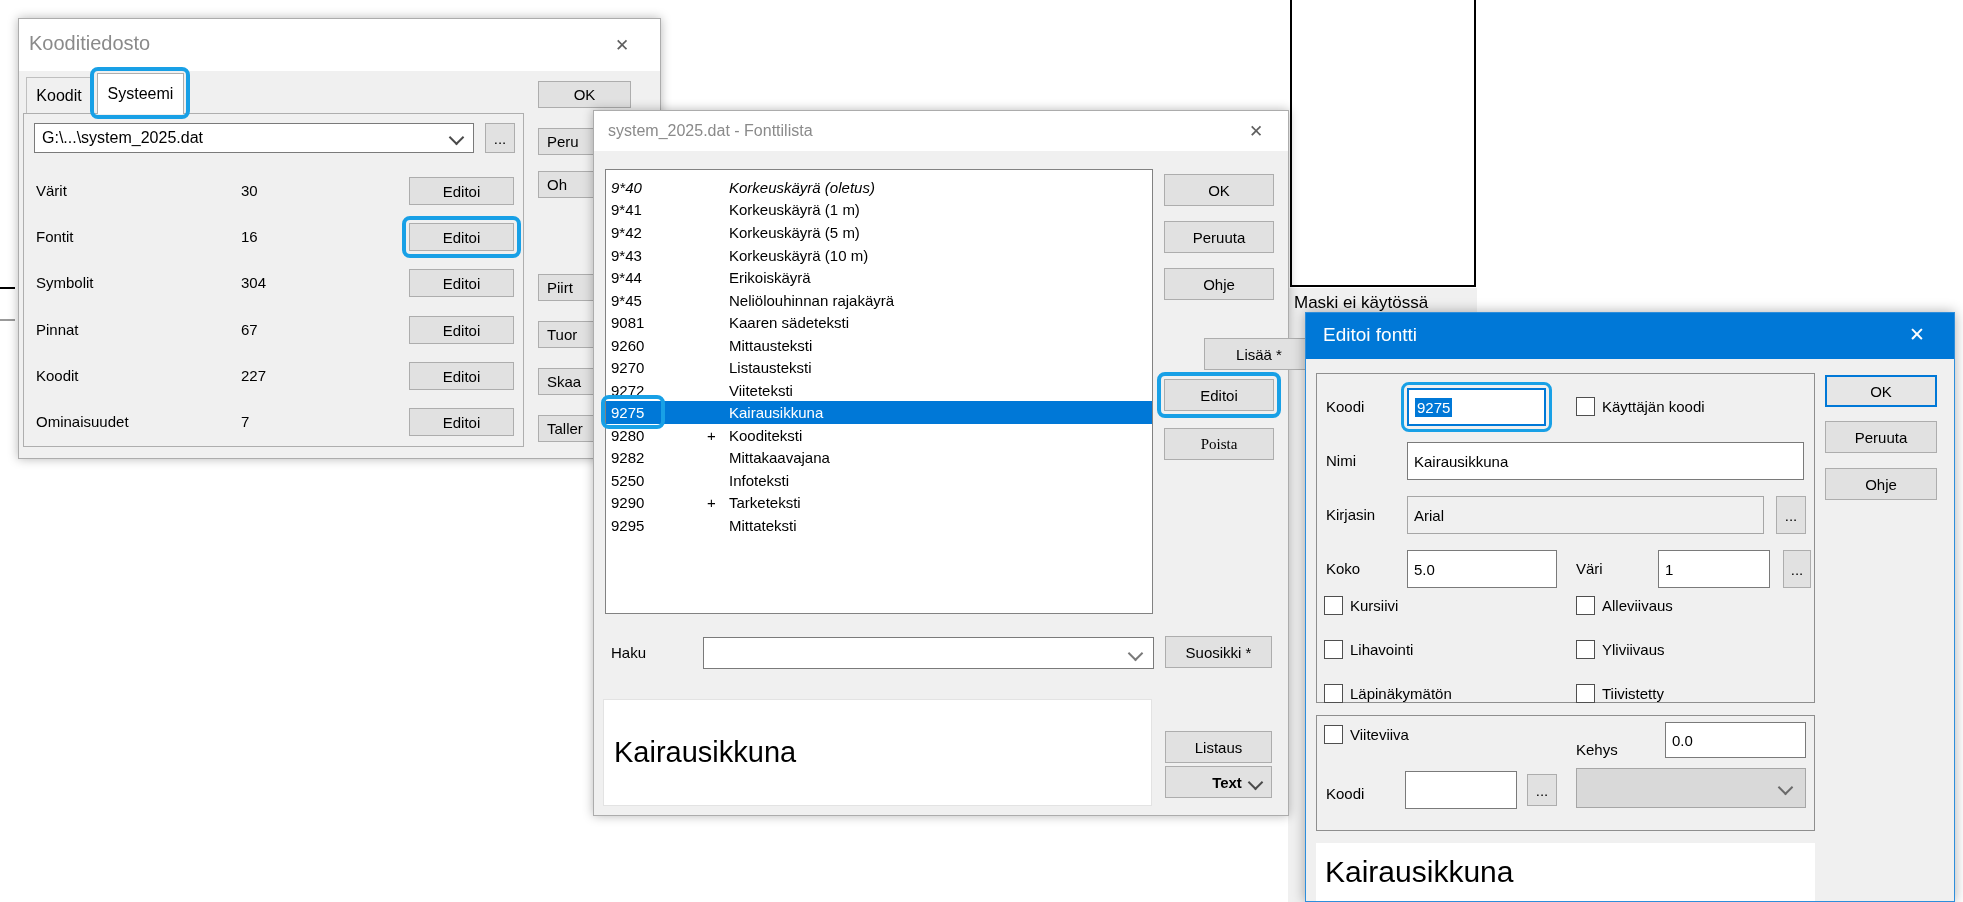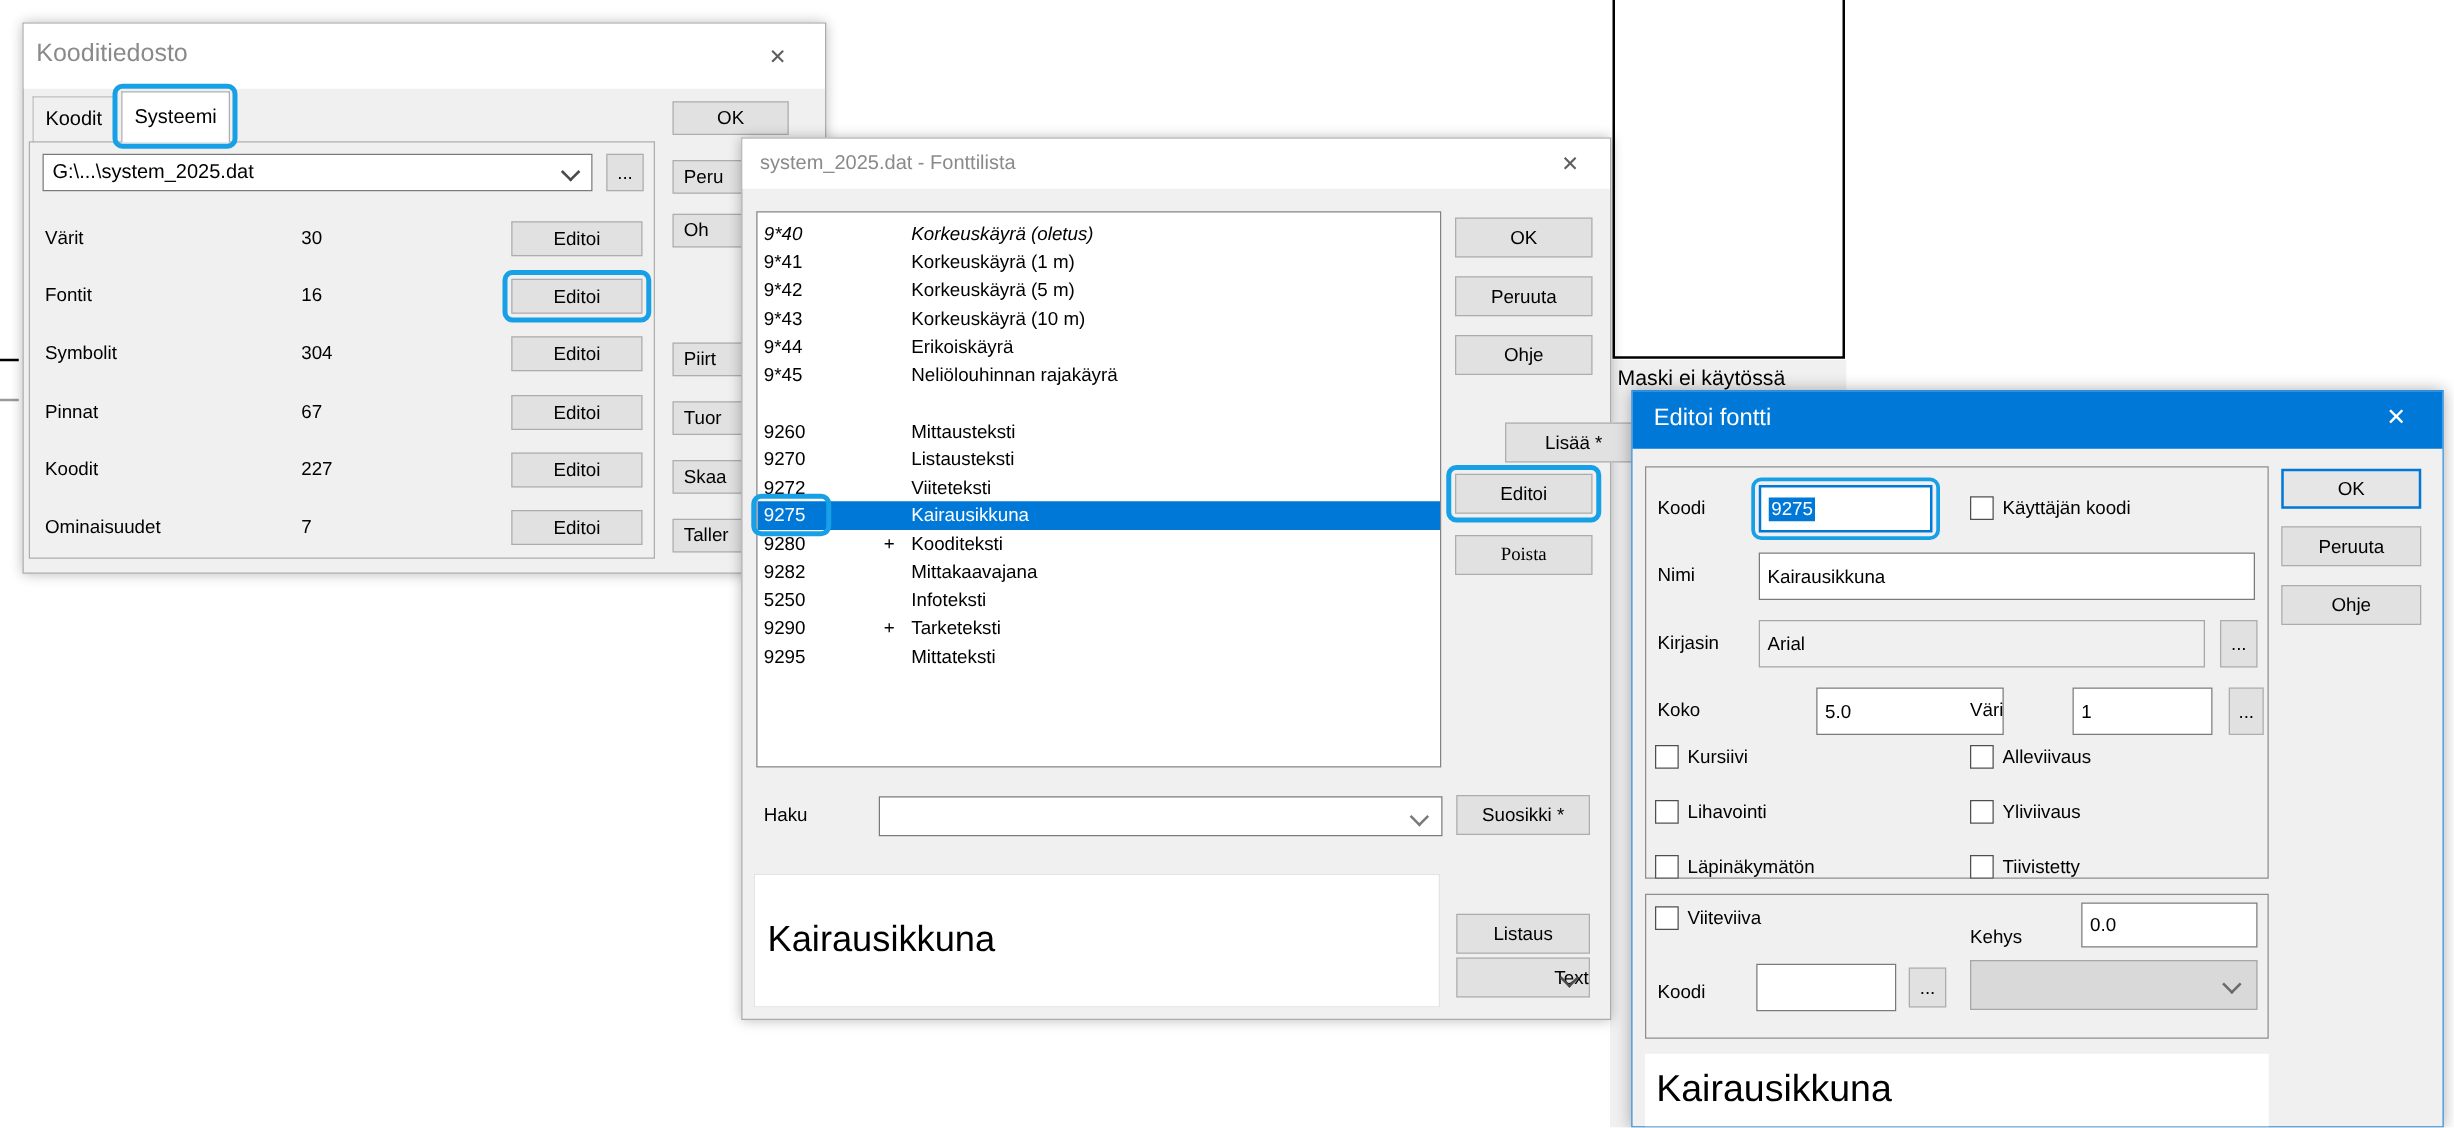--- a/index.html
+++ b/index.html
@@ -179,20 +179,25 @@
     <div class="lrow" style="top:96px;">
       <span class="c">9*44</span>
       <span class="p"></span>
       <span class="n">Erikoiskäyrä</span>
     </div>
     <div class="lrow" style="top:119px;">
       <span class="c">9*45</span>
       <span class="p"></span>
       <span class="n">Neliölouhinnan rajakäyrä</span>
     </div>
+    <div class="lrow" style="top:141px;">
+      <span class="c">9081</span>
+      <span class="p"></span>
+      <span class="n">Kaaren sädeteksti</span>
+    </div>
     <div class="lrow" style="top:164px;">
       <span class="c">9260</span>
       <span class="p"></span>
       <span class="n">Mittausteksti</span>
     </div>
     <div class="lrow" style="top:186px;">
       <span class="c">9270</span>
       <span class="p"></span>
       <span class="n">Listausteksti</span>
     </div>
@@ -262,21 +267,21 @@
   <div class="btn" style="left:571px;top:525px;width:107px;height:32px;">
     <span>Suosikki *</span>
   </div>
 
   <div class="bigprev" style="left:9px;top:588px;width:549px;height:107px;">
     <span style="margin-left:10px;">Kairausikkuna</span>
   </div>
   <div class="btn" style="left:571px;top:620px;width:107px;height:32px;">
     <span>Listaus</span>
   </div>
-  <div class="btn" style="left:571px;top:655px;width:107px;height:32px;justify-content:flex-end;padding-left:17px;">
+  <div class="btn" style="left:571px;top:655px;width:107px;height:32px;justify-content:center;padding-left:17px;font-weight:bold;">
     <span>Text</span>
   </div>
   <span class="chev" style="left:656px;top:666px;"></span>
 </div>
 
 <div class="win active" style="left:1305px;top:312px;width:648px;height:588px;z-index:30;">
   <div class="titlebar-blue" style="height:46px;"></div>
   <span class="lbl title-blue" style="left:17px;top:11px;">Editoi fontti</span>
   <span class="lbl closex white" style="left:603px;top:13px;font-size:19px;">✕</span>
 
@@ -307,21 +312,21 @@
 
   <span class="lbl" style="left:20px;top:193px;">Kirjasin</span>
   <div class="input ro" style="left:101px;top:183px;width:357px;height:38px;">
     <span>Arial</span>
   </div>
   <div class="btn" style="left:470px;top:183px;width:30px;height:38px;">
     <span>...</span>
   </div>
 
   <span class="lbl" style="left:20px;top:247px;">Koko</span>
-  <div class="input" style="left:101px;top:237px;width:150px;height:38px;margin-left:46px;">
+  <div class="input" style="left:101px;top:237px;width:150px;height:38px;">
     <span>5.0</span>
   </div>
   <span class="lbl" style="left:270px;top:247px;">Väri</span>
   <div class="input" style="left:352px;top:237px;width:112px;height:38px;">
     <span>1</span>
   </div>
   <div class="btn" style="left:477px;top:237px;width:28px;height:38px;">
     <span>...</span>
   </div>
 

